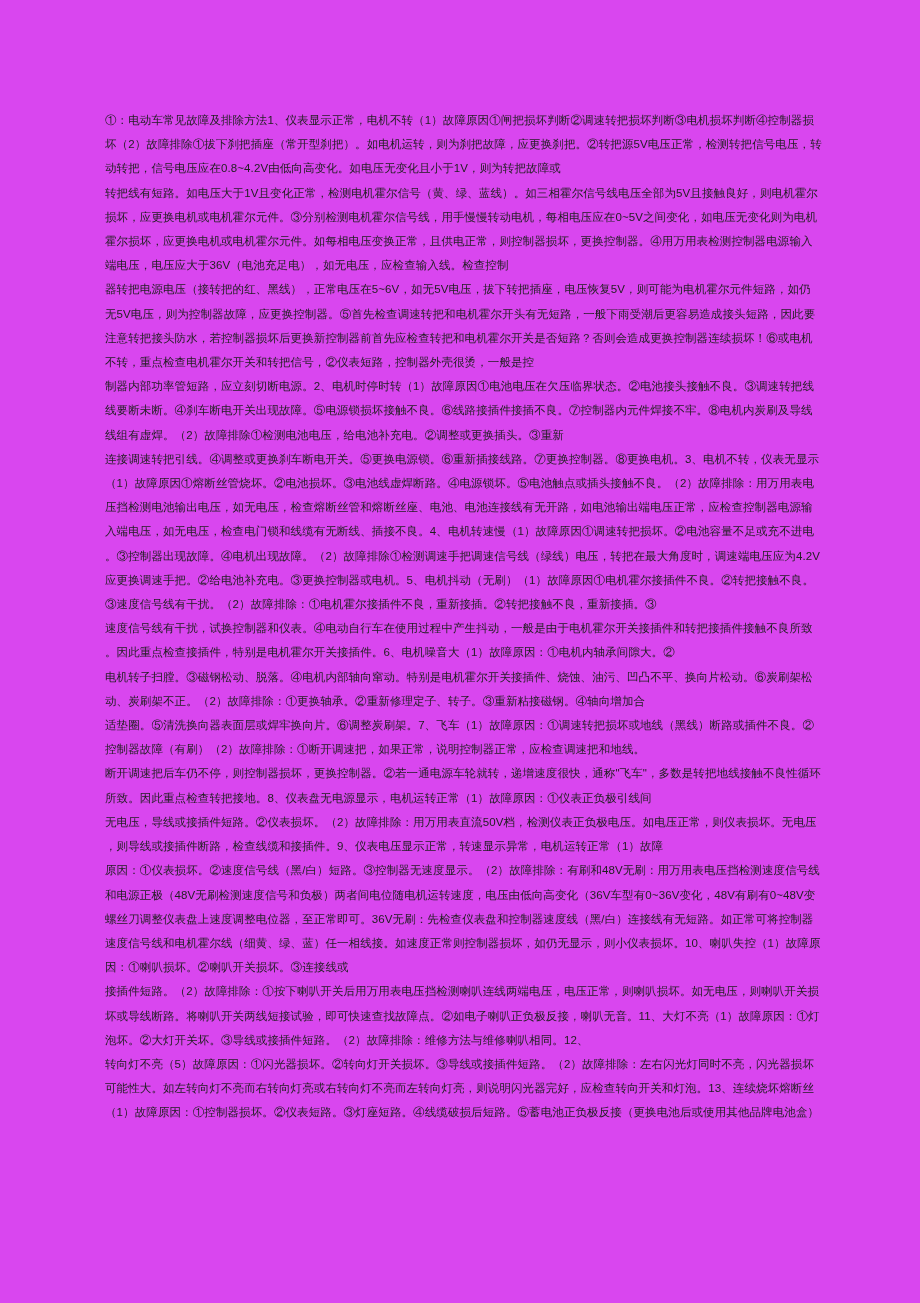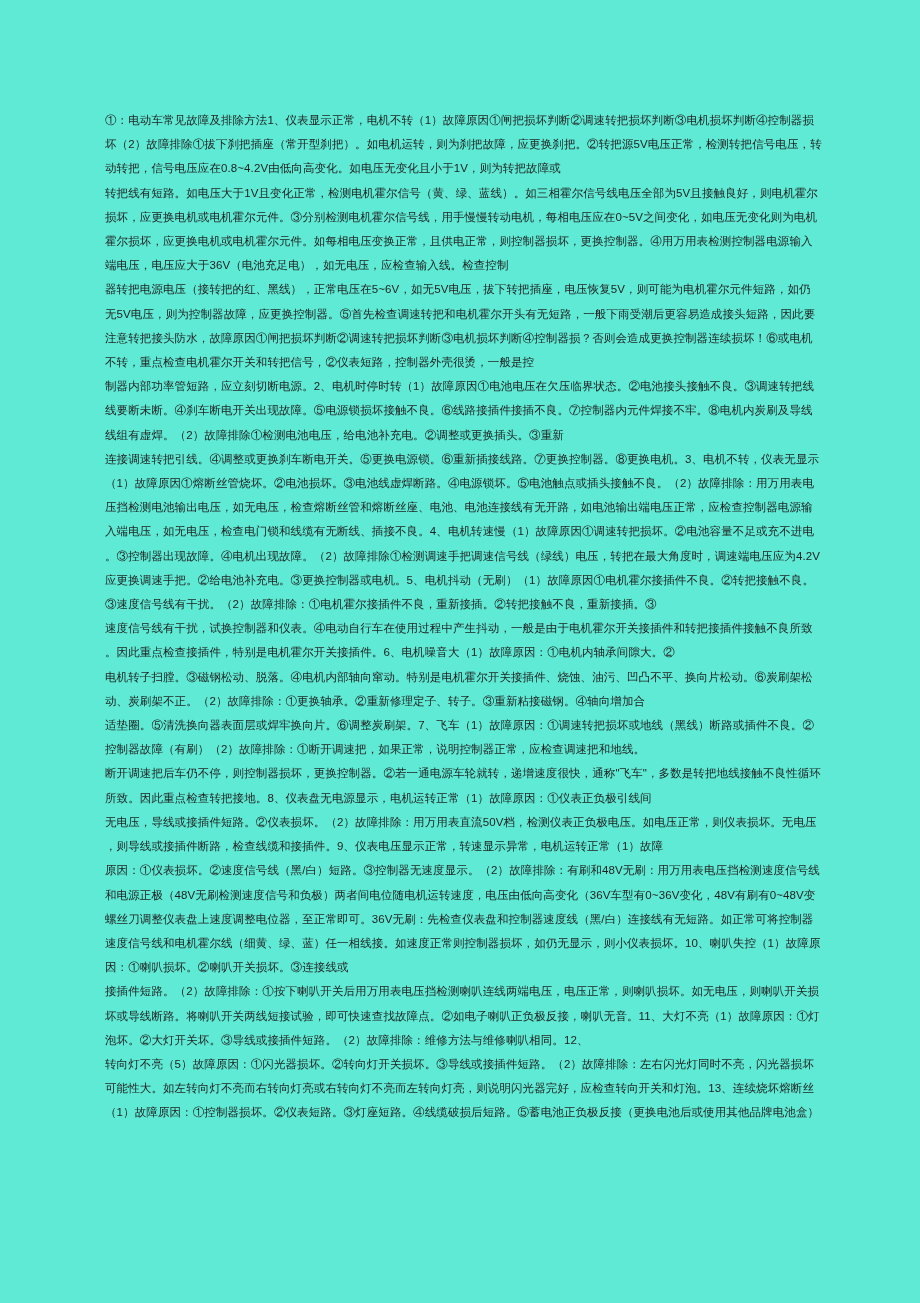--- a/index.html
+++ b/index.html
@@ -11,21 +11,21 @@
     width: 920px;
     height: 1303px;
     overflow: hidden;
     font-family: "Liberation Sans", sans-serif;
   }
   .page {
     box-sizing: border-box;
     width: 920px;
     height: 1303px;
     padding: 108px 103px 0 105px;
-    background: #5eead4;
+    background: #d946ef;
   }
   .text-block {
     width: 712px;
   }
   .line {
     font-size: 11.5px;
     line-height: 24.2px;
     color: #1f1f1f;
     letter-spacing: 0.1px;
     white-space: nowrap;
@@ -40,21 +40,21 @@
   <div class="text-block" id="text-block">
       <div class="line">①：电动车常见故障及排除方法1、仪表显示正常，电机不转（1）故障原因①闸把损坏判断②调速转把损坏判断③电机损坏判断④控制器损</div>
       <div class="line">坏（2）故障排除①拔下刹把插座（常开型刹把）。如电机运转，则为刹把故障，应更换刹把。②转把源5V电压正常，检测转把信号电压，转</div>
       <div class="line">动转把，信号电压应在0.8~4.2V由低向高变化。如电压无变化且小于1V，则为转把故障或</div>
       <div class="line">转把线有短路。如电压大于1V且变化正常，检测电机霍尔信号（黄、绿、蓝线）。如三相霍尔信号线电压全部为5V且接触良好，则电机霍尔</div>
       <div class="line">损坏，应更换电机或电机霍尔元件。③分别检测电机霍尔信号线，用手慢慢转动电机，每相电压应在0~5V之间变化，如电压无变化则为电机</div>
       <div class="line">霍尔损坏，应更换电机或电机霍尔元件。如每相电压变换正常，且供电正常，则控制器损坏，更换控制器。④用万用表检测控制器电源输入</div>
       <div class="line">端电压，电压应大于36V（电池充足电），如无电压，应检查输入线。检查控制</div>
       <div class="line">器转把电源电压（接转把的红、黑线），正常电压在5~6V，如无5V电压，拔下转把插座，电压恢复5V，则可能为电机霍尔元件短路，如仍</div>
       <div class="line">无5V电压，则为控制器故障，应更换控制器。⑤首先检查调速转把和电机霍尔开头有无短路，一般下雨受潮后更容易造成接头短路，因此要</div>
-      <div class="line">注意转把接头防水，故障原因①闸把损坏判断②调速转把损坏判断③电机损坏判断④控制器损？否则会造成更换控制器连续损坏！⑥或电机</div>
+      <div class="line">注意转把接头防水，若控制器损坏后更换新控制器前首先应检查转把和电机霍尔开关是否短路？否则会造成更换控制器连续损坏！⑥或电机</div>
       <div class="line">不转，重点检查电机霍尔开关和转把信号，②仪表短路，控制器外壳很烫，一般是控</div>
       <div class="line">制器内部功率管短路，应立刻切断电源。2、电机时停时转（1）故障原因①电池电压在欠压临界状态。②电池接头接触不良。③调速转把线</div>
       <div class="line">线要断未断。④刹车断电开关出现故障。⑤电源锁损坏接触不良。⑥线路接插件接插不良。⑦控制器内元件焊接不牢。⑧电机内炭刷及导线</div>
       <div class="line">线组有虚焊。（2）故障排除①检测电池电压，给电池补充电。②调整或更换插头。③重新</div>
       <div class="line">连接调速转把引线。④调整或更换刹车断电开关。⑤更换电源锁。⑥重新插接线路。⑦更换控制器。⑧更换电机。3、电机不转，仪表无显示</div>
       <div class="line">（1）故障原因①熔断丝管烧坏。②电池损坏。③电池线虚焊断路。④电源锁坏。⑤电池触点或插头接触不良。（2）故障排除：用万用表电</div>
       <div class="line">压挡检测电池输出电压，如无电压，检查熔断丝管和熔断丝座、电池、电池连接线有无开路，如电池输出端电压正常，应检查控制器电源输</div>
       <div class="line">入端电压，如无电压，检查电门锁和线缆有无断线、插接不良。4、电机转速慢（1）故障原因①调速转把损坏。②电池容量不足或充不进电</div>
       <div class="line">。③控制器出现故障。④电机出现故障。（2）故障排除①检测调速手把调速信号线（绿线）电压，转把在最大角度时，调速端电压应为4.2V</div>
       <div class="line">应更换调速手把。②给电池补充电。③更换控制器或电机。5、电机抖动（无刷）（1）故障原因①电机霍尔接插件不良。②转把接触不良。</div>

